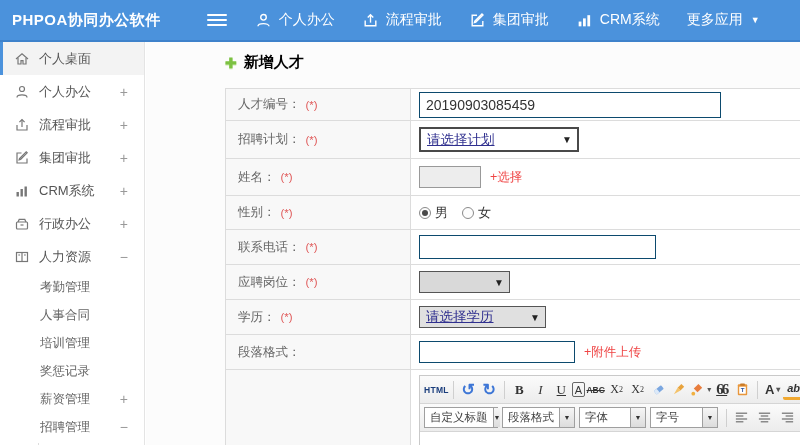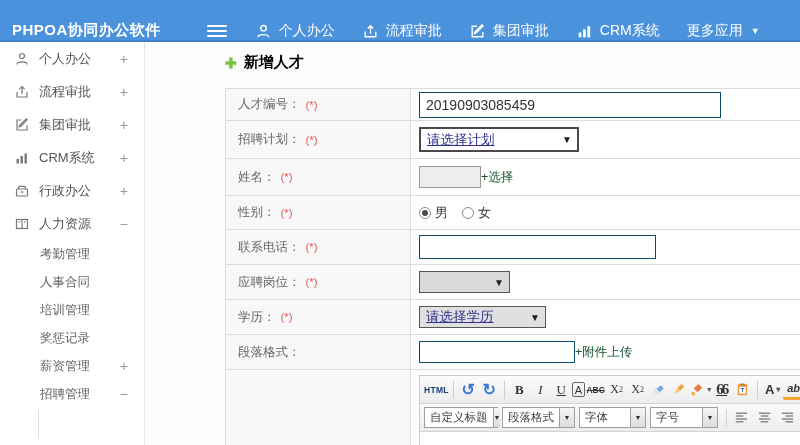--- a/index.html
+++ b/index.html
@@ -1,20 +1,20 @@
 <!DOCTYPE html>
 <html><head>
 <meta charset="utf-8">
 <style>
   * { margin:0; padding:0; box-sizing:border-box; }
   html,body { width:800px; height:445px; overflow:hidden; font-family:"Liberation Sans",sans-serif; background:#fff; }
 
   
   .topbar { position:absolute; left:0; top:0; width:800px; height:42px;
-    background:#4b92dc; border-bottom:2px solid #3e82cb; display:flex; align-items:flex-end; color:#fff; }
+    background:#4b92dc; border-bottom:2px solid #3e82cb; display:flex; align-items:center; color:#fff; }
   .logo { margin-left:12px; font-size:15px; font-weight:bold; letter-spacing:.5px; white-space:nowrap; }
   .hamburger { margin-left:46px; width:20px; cursor:pointer; }
   .hamburger i { display:block; height:2px; background:#fff; margin:3px 0; border-radius:1px; }
   .topnav { display:flex; align-items:center; margin-left:28px; }
   .topnav-item { display:flex; align-items:center; margin-right:27px; font-size:14px; cursor:pointer; white-space:nowrap; }
   .topnav-item .tico { width:17px; height:17px; margin-right:7px; }
   .topnav-item svg { display:block; }
   .caret { font-size:9px; margin-left:8px; }
 
   
@@ -53,21 +53,21 @@
 
   .sel { display:flex; align-items:center; justify-content:space-between; border:2px solid #4a4a4a;
     height:25px; padding:0 5px 0 6px; cursor:pointer; background:#fff; }
   .sel .sel-txt { font-size:13.5px; color:#30308f; text-decoration:underline; white-space:nowrap; }
   .sel .sel-arr { font-size:10px; color:#222; margin-left:8px; }
   .sel.plan { width:160px; }
   .sel.gray { background:#d9d9d9; border-width:1px; border-color:#555; height:22px; }
   .sel.pos { width:91px; }
   .sel.edu { width:127px; background:#e0e0e0; }
 
-  .blue-link { color:#14532d; font-size:12.5px; margin-left:0; text-decoration:none; cursor:pointer; white-space:nowrap; }
+  .blue-link { color:#ef4444; font-size:12.5px; margin-left:9px; text-decoration:none; cursor:pointer; white-space:nowrap; }
 
   .radio-group { display:flex; align-items:center; font-size:13px; color:#333; }
   .radio { width:12px; height:12px; border:1px solid #8a8a8a; border-radius:50%; background:#fdfdfd;
     display:inline-flex; align-items:center; justify-content:center; margin-right:4px; cursor:pointer; }
   .radio.checked::after { content:''; width:6px; height:6px; border-radius:50%; background:#4a4a4a; }
   .radio-label { margin-right:14px; }
 
   
   .frow.last { border-bottom:none; height:120px; }
   .frow.last .fv { align-items:flex-start; }
@@ -154,20 +154,28 @@
       <span>CRM系统</span>
     </div>
     <div class="topnav-item">
       <span>更多应用</span>
       <span class="caret">▼</span>
     </div>
   </nav>
 </header>
 
 <aside class="sidebar">
+  <div class="sitem active">
+    <span class="sico">
+      <svg width="16" height="16" viewBox="0 0 16 16" fill="none" stroke="#777" stroke-width="1.2">
+        <path d="M2 8l6-5.2L14 8"></path>
+          <path d="M4 7v6h3v-3.4h2V13h3V7"></path>
+      </svg></span>
+    <span>个人桌面</span>
+  </div>
   <div class="sitem">
     <span class="sico">
       <svg width="16" height="16" viewBox="0 0 16 16" fill="none" stroke="#777" stroke-width="1.2">
         <circle cx="8" cy="5" r="2.5"></circle>
           <path d="M3 13.4c0-3.3 10-3.3 10 0"></path>
       </svg></span>
     <span>个人办公</span>
     <span class="expand">+</span>
   </div>
   <div class="sitem">

